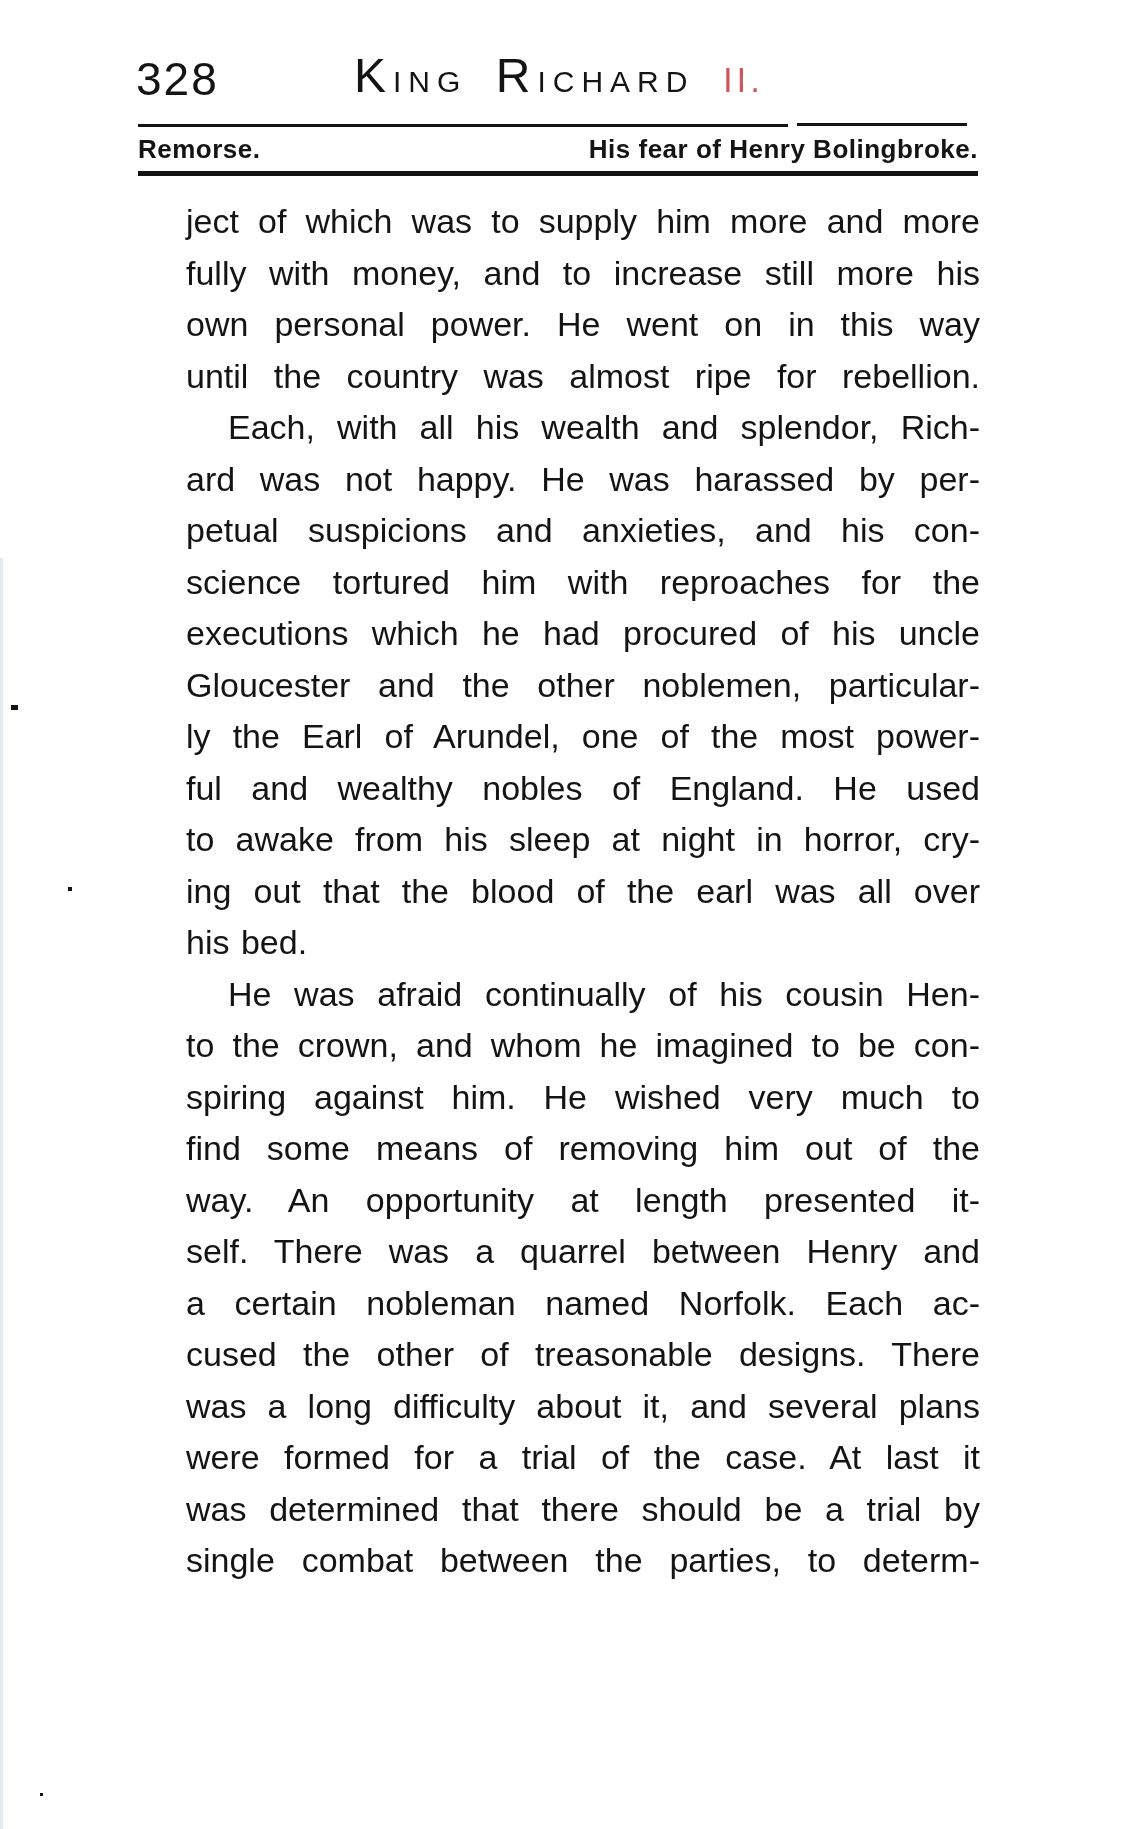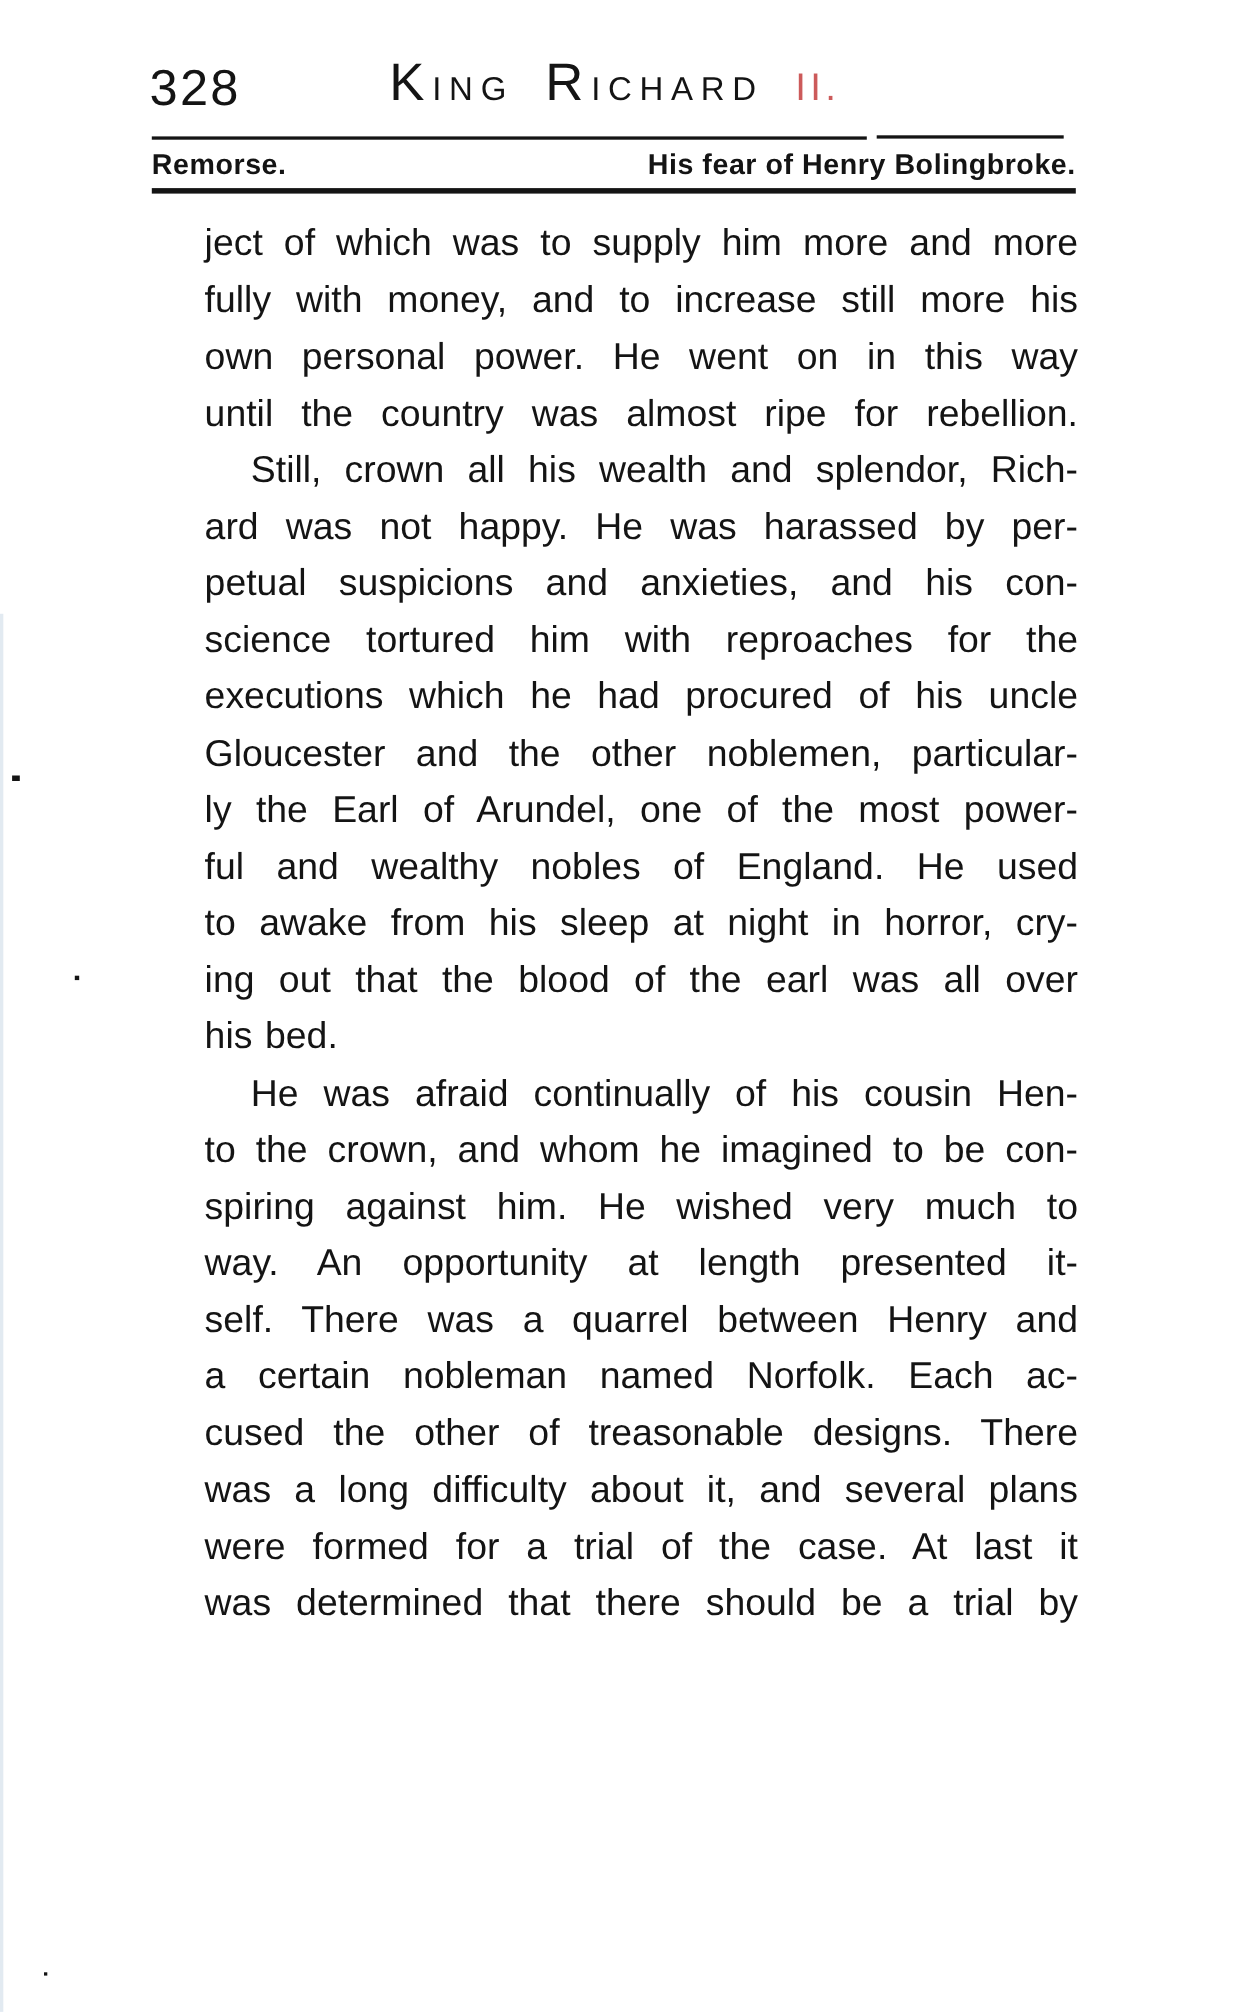--- a/index.html
+++ b/index.html
@@ -111,40 +111,42 @@
     <span>His fear of Henry Bolingbroke.</span>
   </div>
 
   <div class="rule rule-bottom"></div>
 
   <main class="body-text">
       <div class="line">ject of which was to supply him more and more</div>
       <div class="line">fully with money, and to increase still more his</div>
       <div class="line">own personal power.  He went on in this way</div>
       <div class="line">until the country was almost ripe for rebellion.</div>
-      <div class="line indent">Still, crown all his wealth and splendor, Rich-</div>
+      <div class="line indent">Each, with all his wealth and splendor, Rich-</div>
       <div class="line">ard was not happy.  He was harassed by per-</div>
       <div class="line">petual suspicions and anxieties, and his con-</div>
       <div class="line">science tortured him with reproaches for the</div>
       <div class="line">executions which he had procured of his uncle</div>
       <div class="line">Gloucester and the other noblemen, particular-</div>
       <div class="line">ly the Earl of Arundel, one of the most power-</div>
       <div class="line">ful and wealthy nobles of England.  He used</div>
       <div class="line">to awake from his sleep at night in horror, cry-</div>
       <div class="line">ing out that the blood of the earl was all over</div>
       <div class="line no-just">his bed.</div>
       <div class="line indent">He was afraid continually of his cousin Hen-</div>
       <div class="line">to the crown, and whom he imagined to be con-</div>
       <div class="line">spiring against him.  He wished very much to</div>
+      <div class="line">find some means of removing him out of the</div>
       <div class="line">way.  An opportunity at length presented it-</div>
       <div class="line">self.  There was a quarrel between Henry and</div>
       <div class="line">a certain nobleman named Norfolk.  Each ac-</div>
       <div class="line">cused the other of treasonable designs.  There</div>
       <div class="line">was a long difficulty about it, and several plans</div>
       <div class="line">were formed for a trial of the case.  At last it</div>
       <div class="line">was determined that there should be a trial by</div>
+      <div class="line">single combat between the parties, to determ-</div>
     </main>
 
   <div class="speck speck-1"></div>
   <div class="speck speck-2"></div>
   <div class="speck speck-3"></div>
 
 </div>
 
 </body></html>

